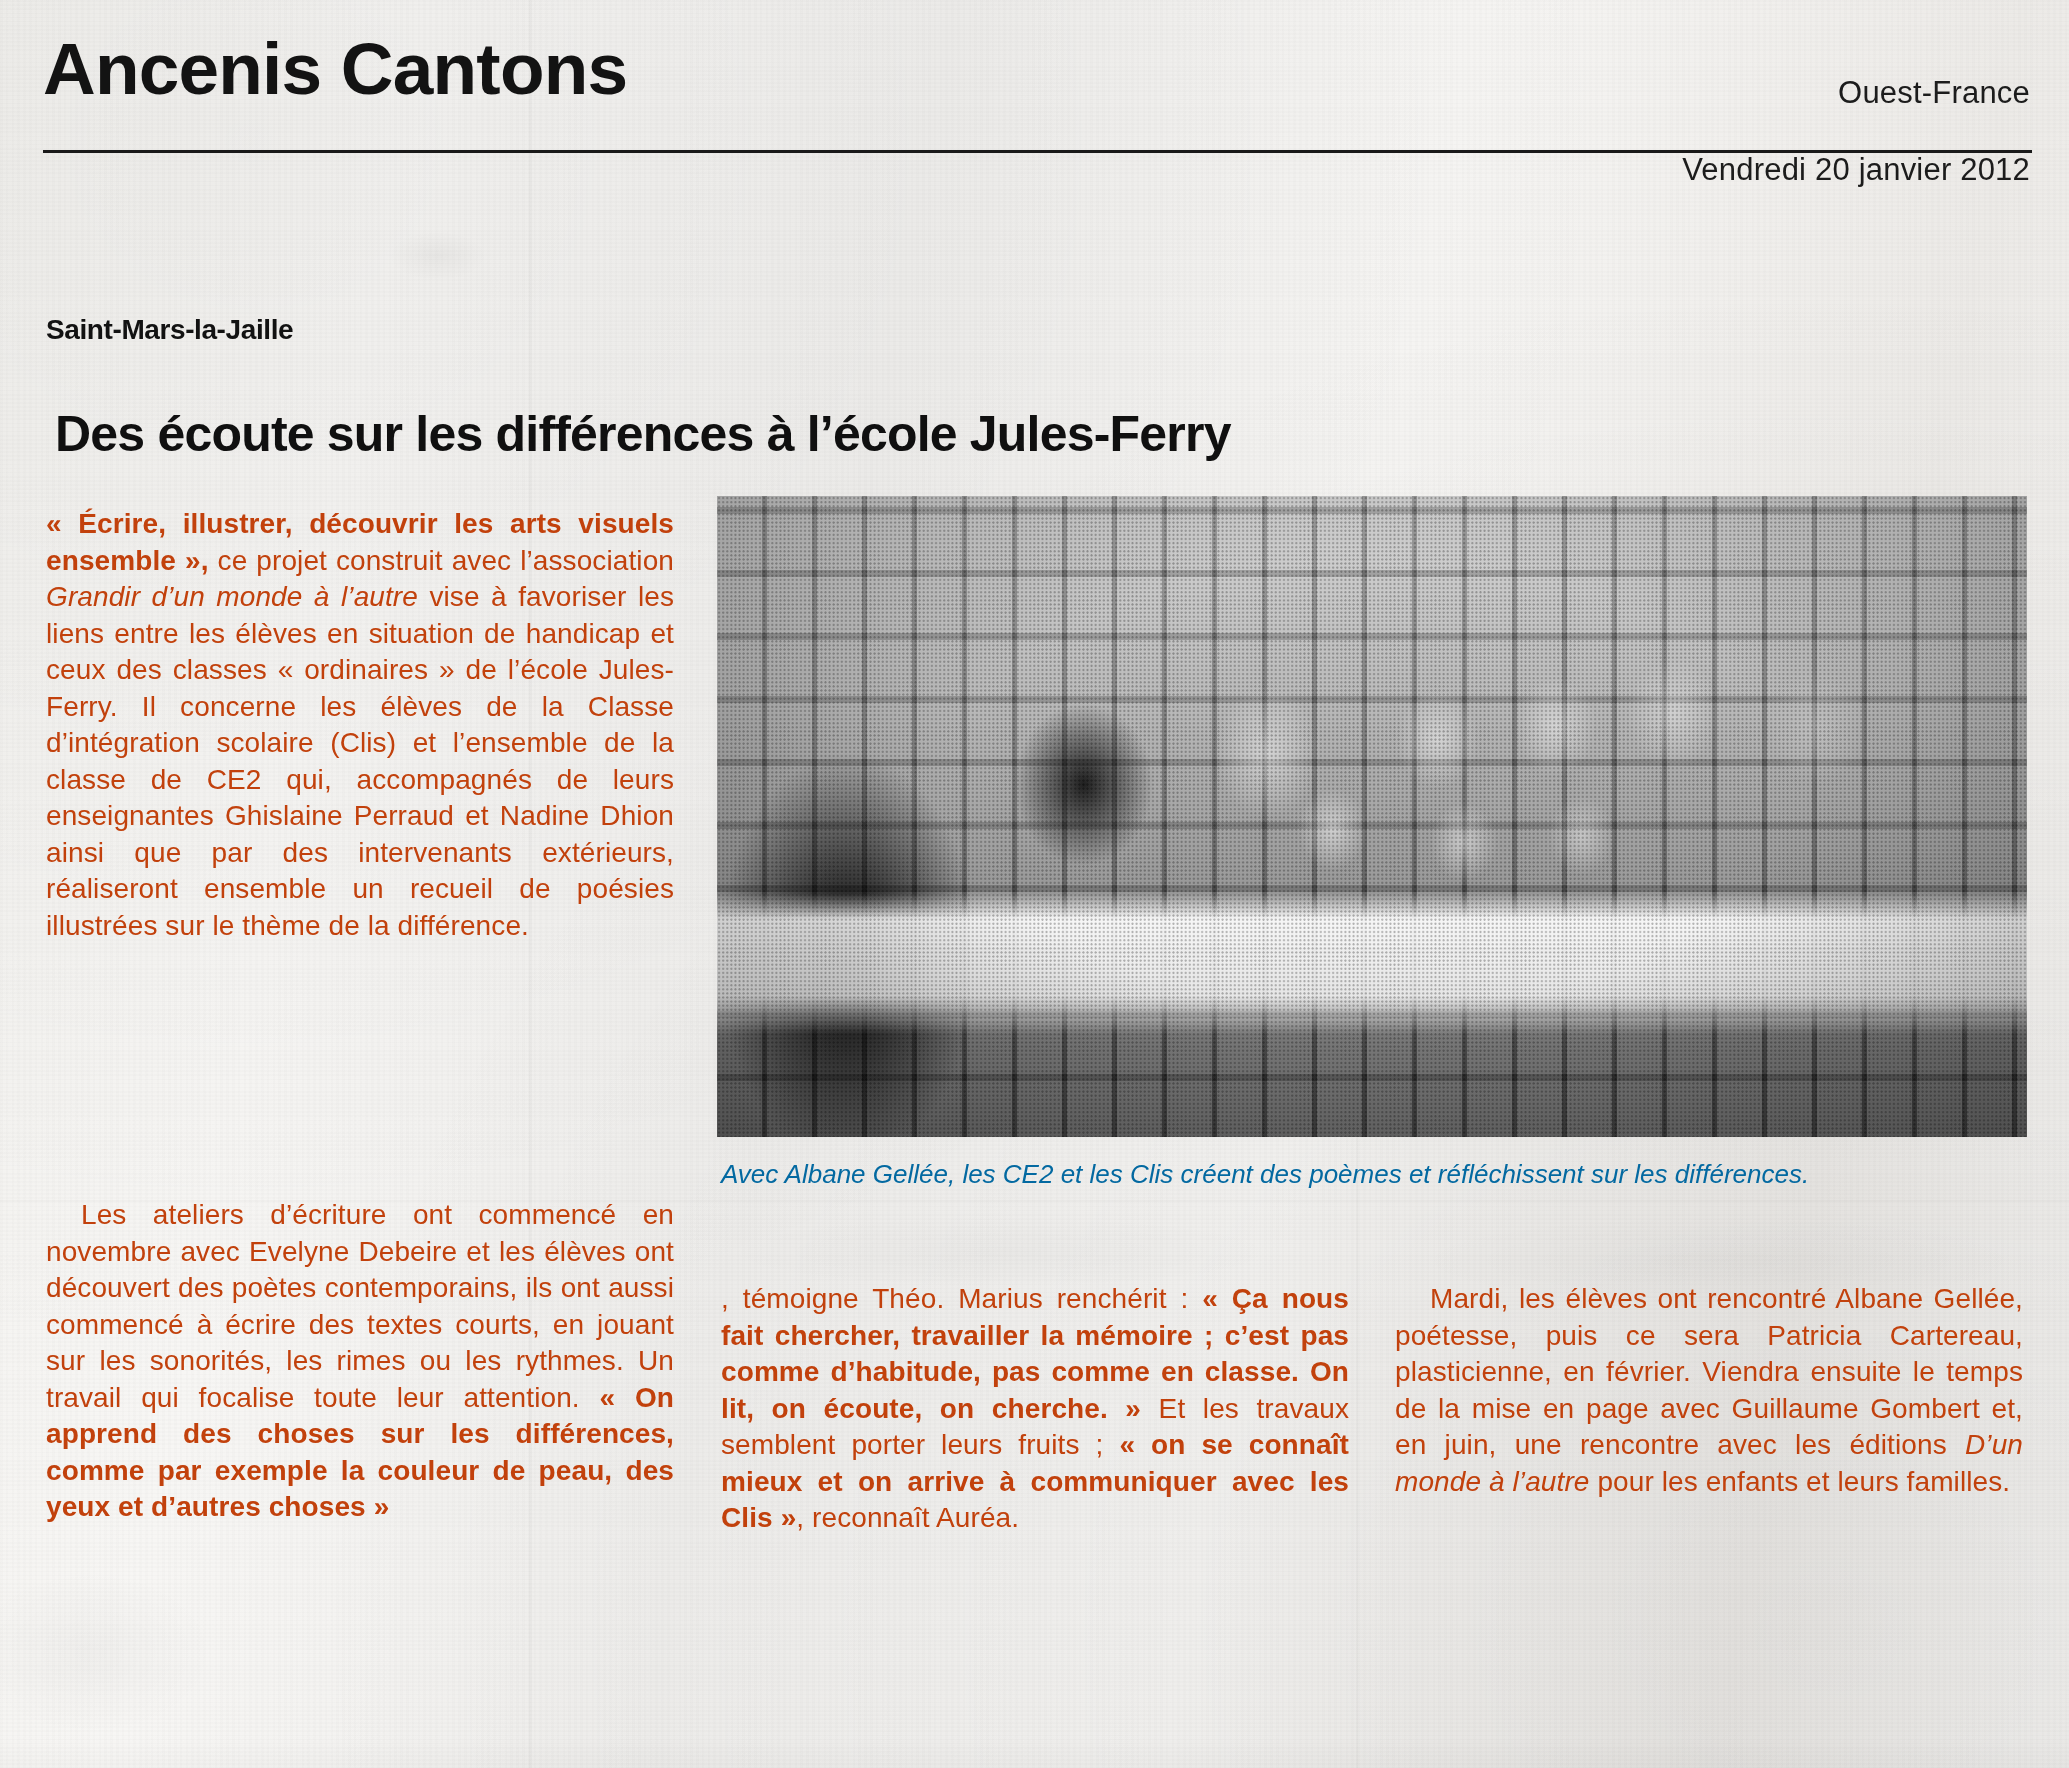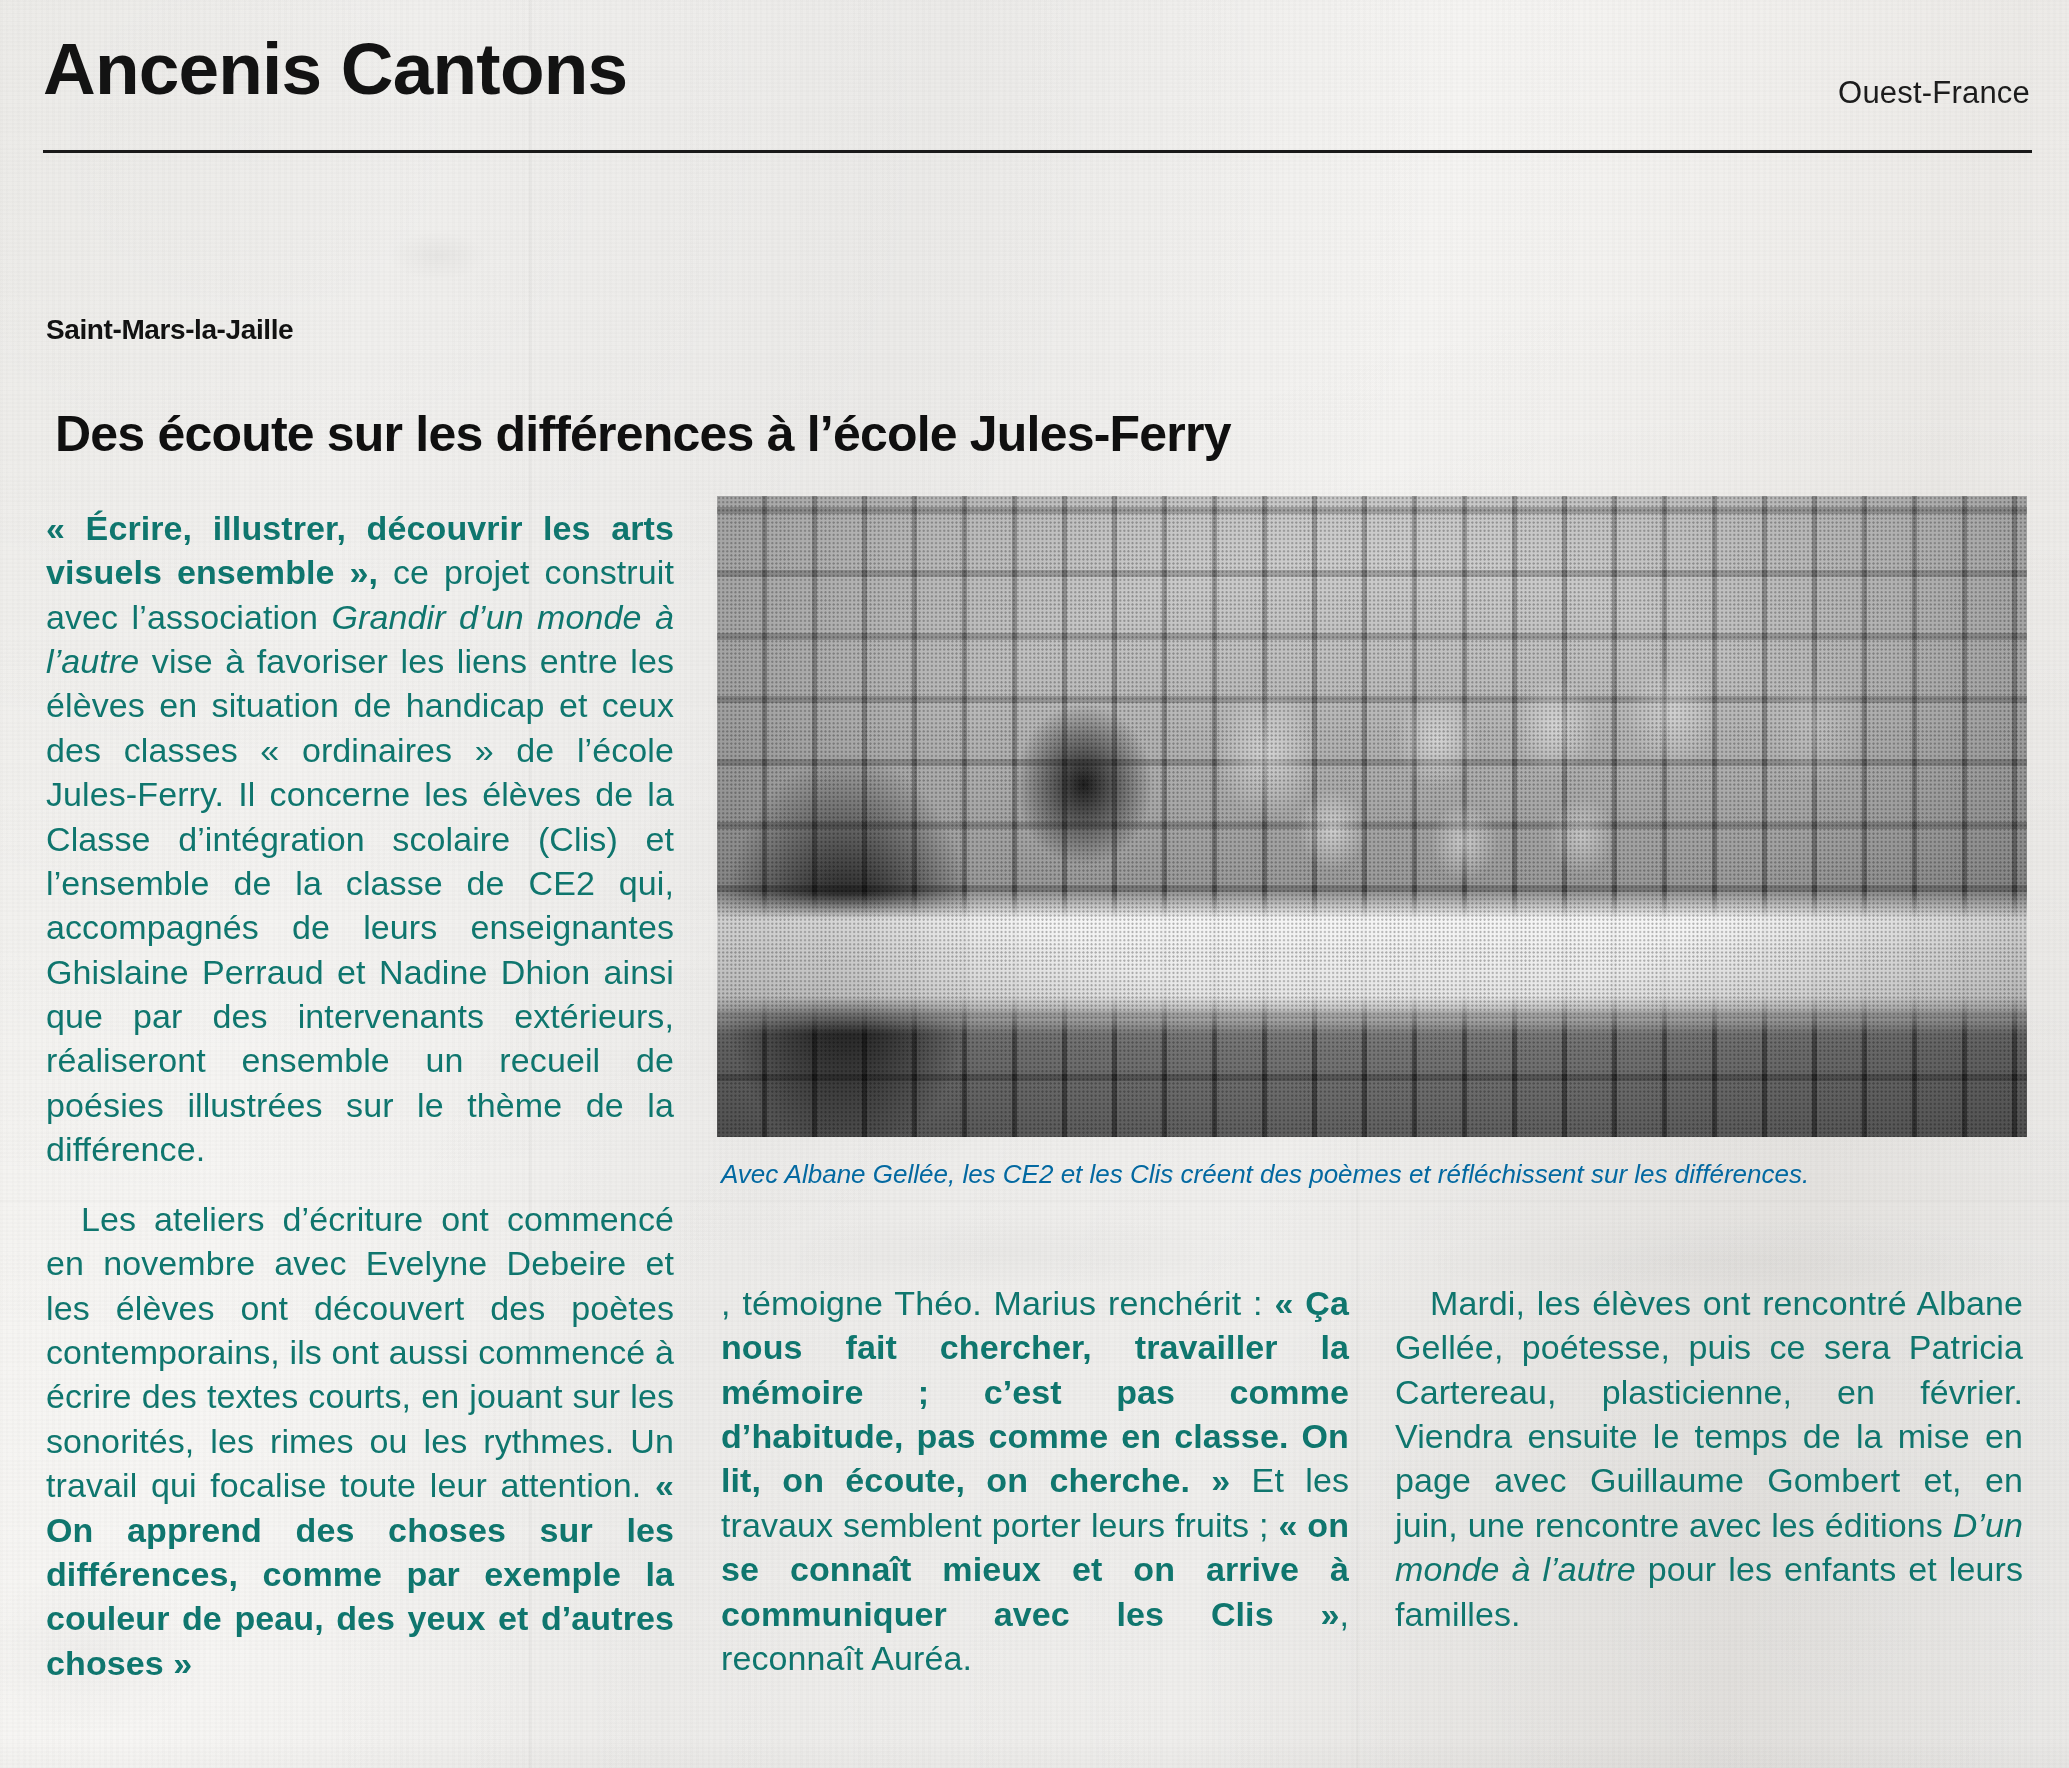--- a/index.html
+++ b/index.html
@@ -109,24 +109,24 @@
     right: 50px;
     font-size: 50px;
     font-weight: 700;
     letter-spacing: -0.8px;
     color: #101010;
   }
 
   
   .col {
     position: absolute;
-    font-size: 34px;
+    font-size: 28px;
     line-height: 1.305;
     text-align: justify;
-    color: #0f766e;
+    color: #c2410c;
     letter-spacing: 0.1px;
     -webkit-hyphens: none;
     hyphens: none;
   }
   .col p { margin: 0; }
 
   #col1 {
     left: 46px;
     top: 506px;
     width: 628px;
@@ -229,20 +229,21 @@
   <div class="smudge" style="left:711px; top:1215px; width:579px; height:74px; opacity:.22;"></div>
   <div class="smudge" style="left:-33px; top:1570px; width:248px; height:165px; opacity:.3;"></div>
 </div>
 
 <div id="content">
 
   <div class="masthead">
     <div class="masthead-title">Ancenis Cantons</div>
     <div class="masthead-right">
       <div>Ouest-France</div>
+      <div>Vendredi 20 janvier 2012</div>
     </div>
   </div>
   <div class="rule"></div>
 
   <div class="commune">Saint-Mars-la-Jaille</div>
   <div class="headline">Des écoute sur les différences à l’école Jules-Ferry</div>
 
   <div class="col" id="col1">
     <p><span class="lead">« Écrire, illustrer, découvrir les arts visuels ensemble »,</span><span> ce projet construit avec l’association </span><em>Grandir d’un monde à l’autre</em><span> vise à favoriser les liens entre les élèves en situation de handicap et ceux des classes « ordinaires » de l’école Jules-Ferry. Il concerne les élèves de la Classe d’intégration scolaire (Clis) et l’ensemble de la classe de CE2 qui, accompagnés de leurs enseignantes Ghislaine Perraud et Nadine Dhion ainsi que par des intervenants extérieurs, réaliseront ensemble un recueil de poésies illustrées sur le thème de la différence.</span></p>
   </div>

